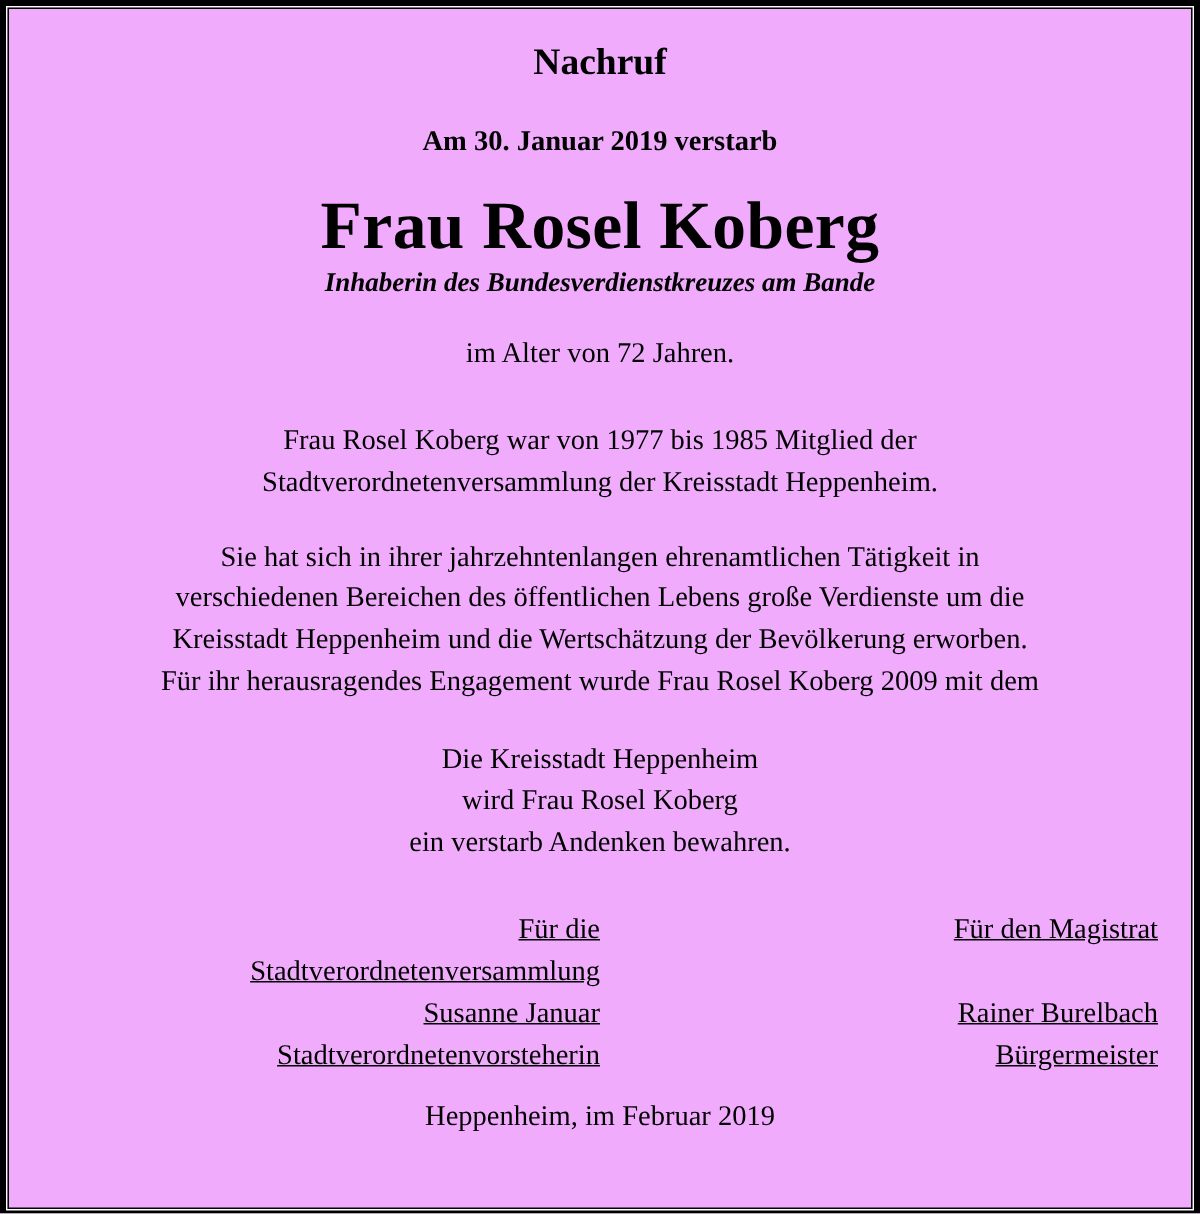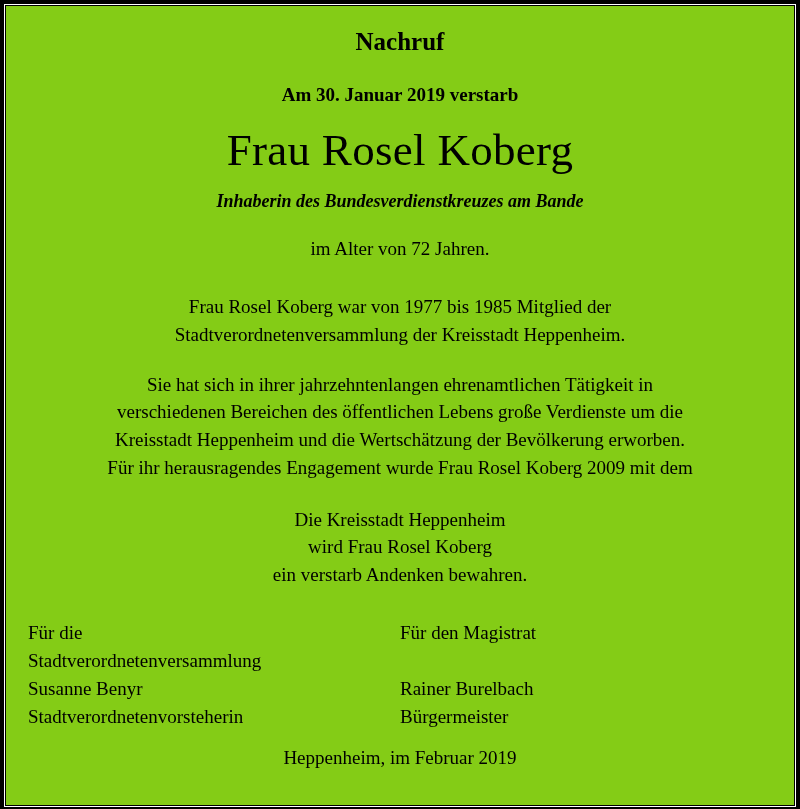--- a/index.html
+++ b/index.html
@@ -26,21 +26,21 @@
     border-left: 4px solid #000000;
     border-right: 4px solid #000000;
     border-bottom: 2px solid #000000;
     padding: 1px;
   }
   .notice-inner {
     box-sizing: border-box;
     width: 100%;
     height: 100%;
     border: 1px solid #000000;
-    background: #84cc16;
+    background: #f0abfc;
     padding: 0 22px;
     display: block;
   }
 
   .notice-body {
     box-sizing: border-box;
     width: 100%;
     height: 100%;
     padding-top: 22px;
     text-align: center;
@@ -54,24 +54,24 @@
     margin: 0 0 28px 0;
   }
   .death-line {
     font-size: 19px;
     line-height: 1.2;
     margin: 0 0 20px 0;
     font-weight: bold;
   }
   .deceased-name {
     font-size: 45px;
-    font-weight: normal;
+    font-weight: bold;
     line-height: 1.1;
     letter-spacing: 0.3px;
-    margin: 0 0 15px 0;
+    margin: 0 0 2px 0;
   }
   .honorific {
     font-size: 18px;
     font-weight: bold;
     font-style: italic;
     line-height: 1.2;
     margin: 0 0 26px 0;
   }
   .age-line {
     font-size: 19px;
@@ -97,23 +97,24 @@
   .remembrance .tline { display: block; }
 
   
   .signatures {
     display: flex;
     width: 100%;
     margin: 0 0 14px 0;
   }
   .sig-col {
     flex: 1 1 50%;
-    text-align: left;
+    text-align: right;
     font-size: 19px;
     line-height: 1.48;
+    text-decoration: underline;
   }
   .sig-col .tline { display: block; }
   .sig-col .tline.blank { visibility: hidden; }
 
   .place-date {
     font-size: 19px;
     line-height: 1.2;
     margin: 16px;
   }
 </style>
@@ -149,21 +150,21 @@
       <p class="remembrance">
         <span class="tline">Die Kreisstadt Heppenheim</span>
         <span class="tline">wird Frau Rosel Koberg</span>
         <span class="tline">ein verstarb Andenken bewahren.</span>
       </p>
 
       <div class="signatures">
         <div class="sig-col">
           <span class="tline">Für die</span>
           <span class="tline">Stadtverordnetenversammlung</span>
-          <span class="tline">Susanne Benyr</span>
+          <span class="tline">Susanne Januar</span>
           <span class="tline">Stadtverordnetenvorsteherin</span>
         </div>
         <div class="sig-col">
           <span class="tline">Für den Magistrat</span>
           <span class="tline blank">&nbsp;</span>
           <span class="tline">Rainer Burelbach</span>
           <span class="tline">Bürgermeister</span>
         </div>
       </div>
 

